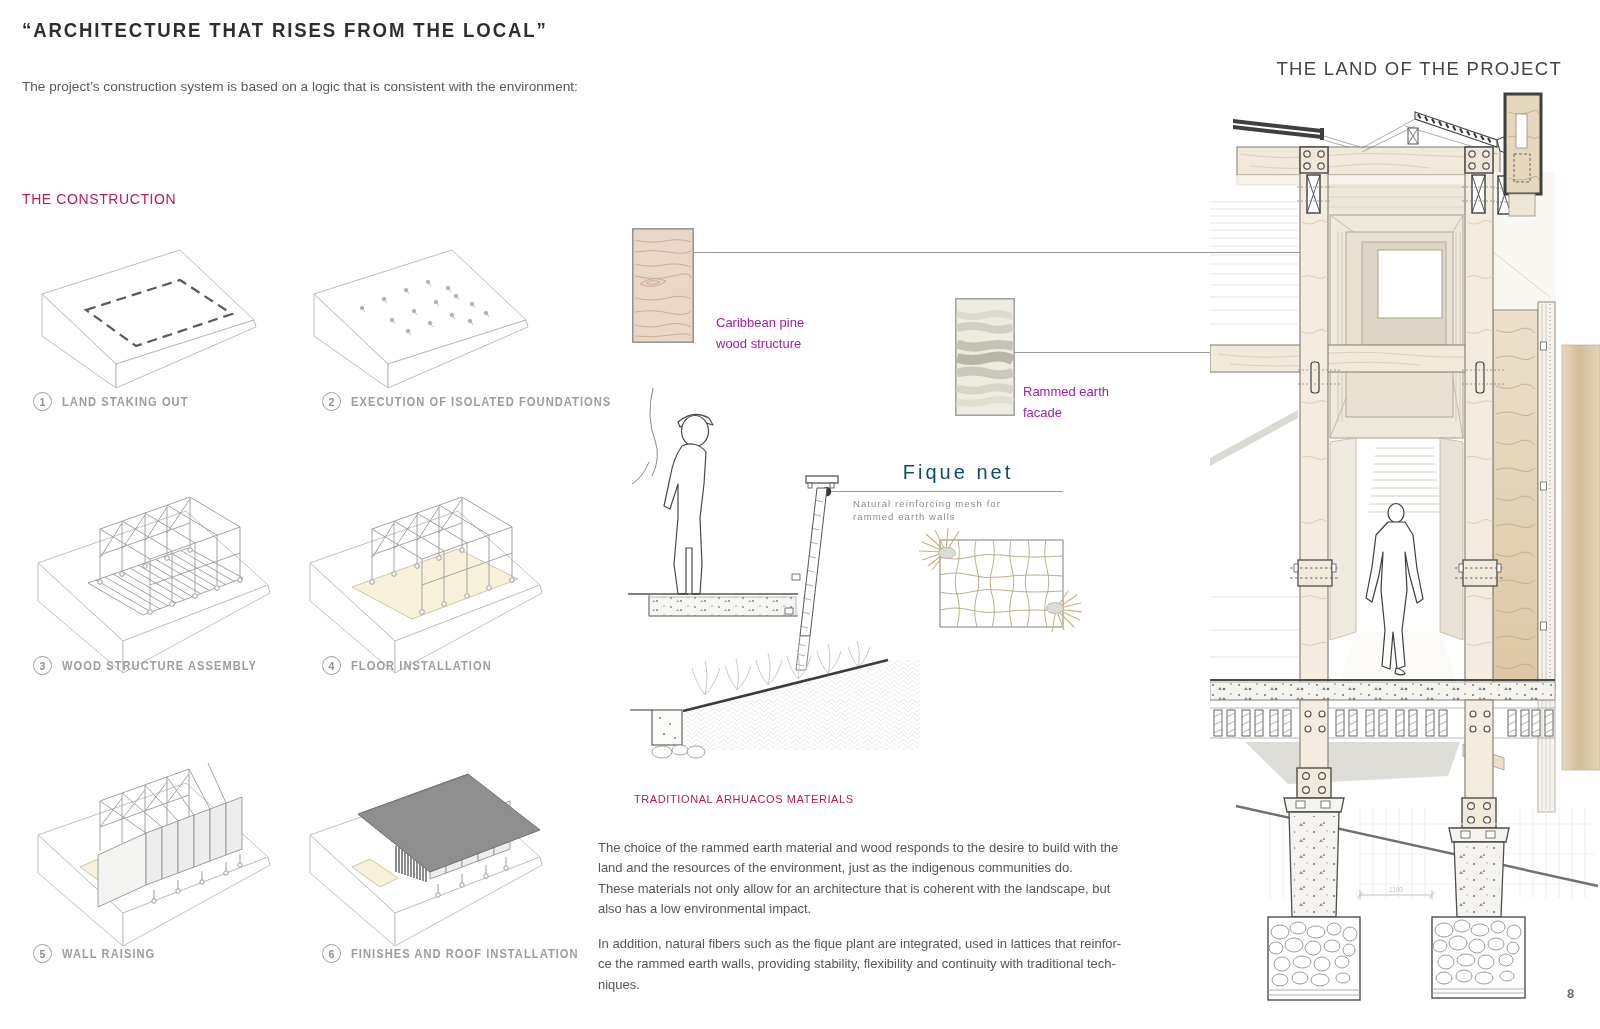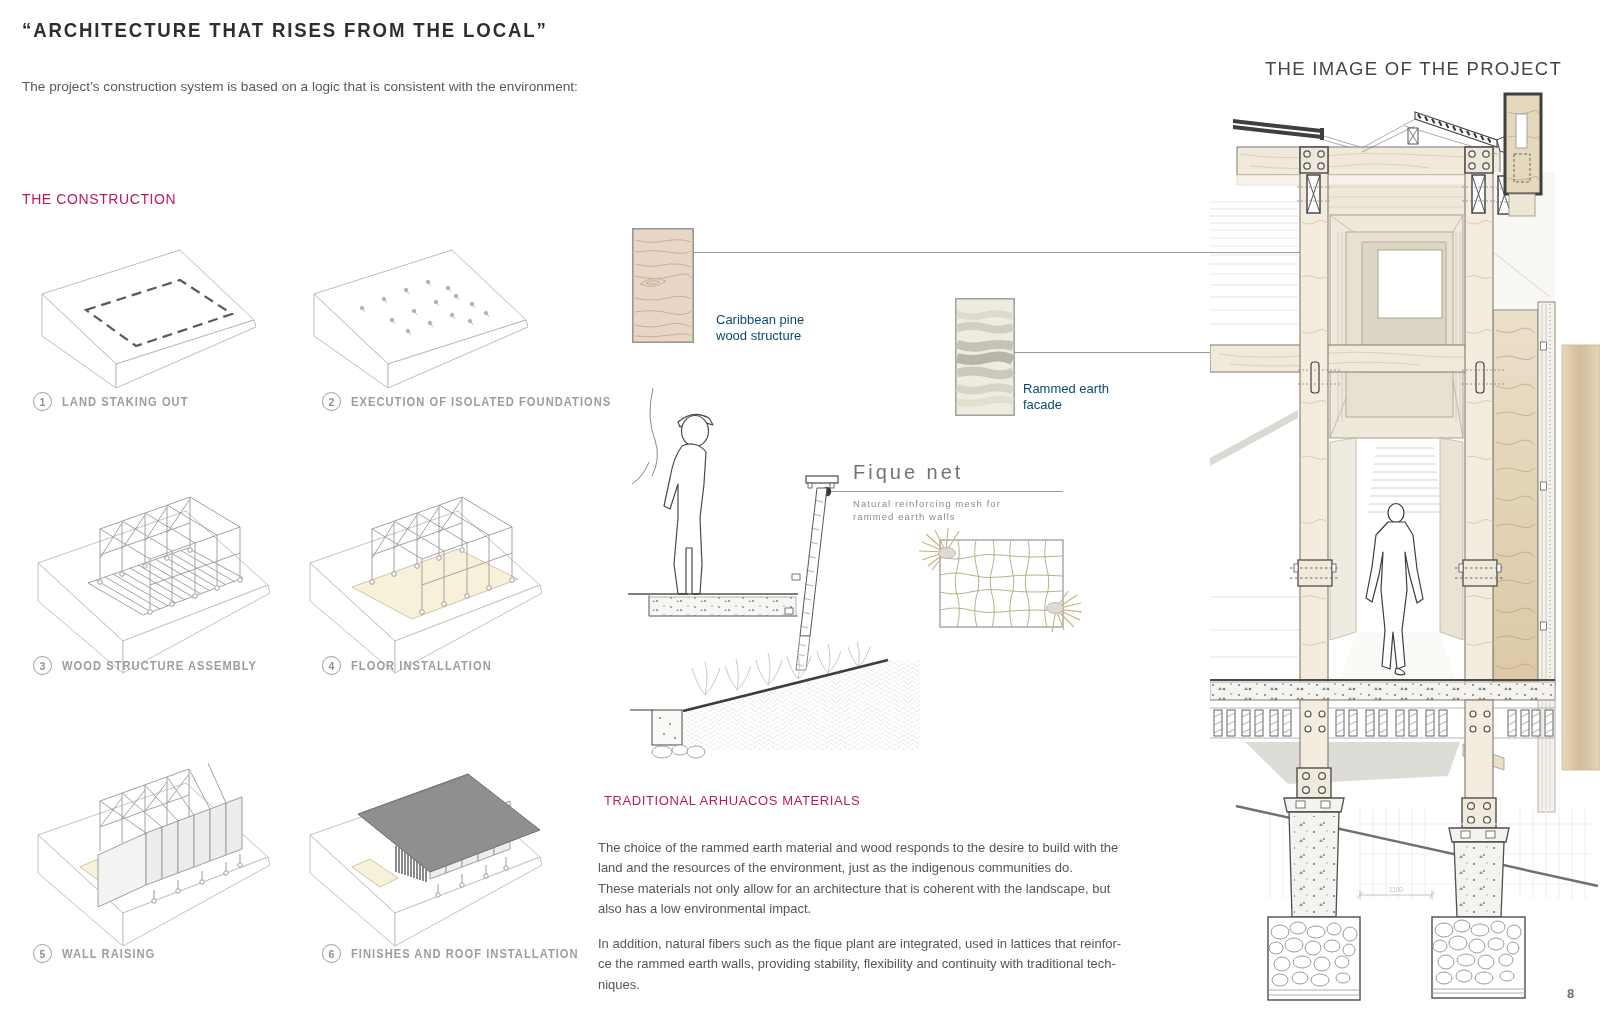--- a/index.html
+++ b/index.html
@@ -8,22 +8,22 @@
   .abs{position:absolute}
   .cond{transform:scaleX(.93);transform-origin:left top}
   .title{font-size:20px;font-weight:700;letter-spacing:2px;color:#2e2e2e;white-space:nowrap}
   .intro{font-size:13.6px;line-height:20.6px;color:#59595c;white-space:pre-line}
   .intro .em{color:#afafb2}
   .sechead{font-size:14px;font-weight:400;letter-spacing:.6px;color:#be185d;white-space:nowrap}
   .step-label{display:flex;align-items:center;gap:10px}
   .badge{width:17px;height:17px;border:1px solid #9d9d9d;border-radius:50%;color:#8f8f8f;
          font-size:10.5px;font-weight:700;display:flex;align-items:center;justify-content:center;flex:0 0 auto}
   .step-text{font-size:12px;font-weight:700;letter-spacing:1.1px;color:#9d9d9d;white-space:nowrap}
-  .matlabel{font-size:13px;line-height:16px;color:#0c4a6e;white-space:pre-line}
-  .fique-title{font-size:20px;letter-spacing:3px;color:#737373;text-align:left;white-space:nowrap}
+  .matlabel{font-size:13px;line-height:21px;color:#a21caf;white-space:pre-line}
+  .fique-title{font-size:20px;letter-spacing:3px;color:#0c4a6e;text-align:center;white-space:nowrap}
   .fique-desc{font-size:9.5px;letter-spacing:1.1px;line-height:13px;color:#8b8b8b;white-space:pre-line}
   .righthead{font-size:18.5px;letter-spacing:1.3px;color:#454545;text-align:right;white-space:nowrap}
   .bodytext{font-size:13px;line-height:20.3px;color:#565656;white-space:pre-line;text-align:justify}
   .pagenum{font-size:13px;font-weight:700;color:#6f6f6f}
   .leader{height:1px;background:#9a9a9a}
   .dot{width:8px;height:8px;border-radius:50%;background:#3f3f3f}
   svg{display:block}
 </style>
 </head>
 <body>
@@ -343,21 +343,21 @@
     <circle cx="50" cy="336" r=".9" fill="#6f6f6f"></circle>
   <circle cx="44" cy="346" r=".9" fill="#6f6f6f"></circle>
     <circle cx="55" cy="350" r=".9" fill="#6f6f6f"></circle>
   <g fill="#fff" stroke="#9a9a9a" stroke-width=".9">
     <ellipse cx="42" cy="364" rx="10" ry="6"></ellipse>
       <ellipse cx="60" cy="362" rx="8" ry="5"></ellipse>
       <ellipse cx="76" cy="364" rx="9" ry="6"></ellipse>
   </g>
 </svg>
 
-<div class="abs righthead" style="left:1100px;top:58px;width:462px">THE IMAGE OF THE PROJECT</div>
+<div class="abs righthead" style="left:1100px;top:58px;width:462px">THE LAND OF THE PROJECT</div>
 
 <svg class="abs" style="left:1210px;top:92px" width="390" height="937" viewBox="0 0 390 937">
   <defs>
     <linearGradient id="eg" x1="0" y1="0" x2="0" y2="1">
       <stop offset="0" stop-color="#ece0cb"></stop>
         <stop offset=".55" stop-color="#e2d2b4"></stop>
         <stop offset="1" stop-color="#dcc8a6"></stop>
     </linearGradient>
     <linearGradient id="pg" x1="0" y1="0" x2="1" y2="0">
       <stop offset="0" stop-color="#e8d9bd"></stop>
@@ -566,21 +566,21 @@
   <rect x="249" y="754" width="41" height="68" fill="url(#spk2)" opacity=".9"></rect>
   <rect x="222" y="825" width="93" height="81" fill="#ffffff" stroke="#4f4f4f" stroke-width="1.4"></rect>
   <use href="#stones" x="164" y="-2"></use>
   <path d="M222,897 H315 M222,901 H315" stroke="#9a9a9a" stroke-width=".8"></path>
 
   <path d="M150,803 H222 M150,798 V808 M222,798 V808" stroke="#b5b5b5" stroke-width=".8" fill="none"></path>
   <path d="M147,806 l6,-6 M219,806 l6,-6" stroke="#b5b5b5" stroke-width=".8" fill="none"></path>
   <text x="186" y="800" text-anchor="middle" font-size="6.5" fill="#c2c2c2" font-family="Liberation Sans, sans-serif">1100</text>
 </svg>
 
-<div class="abs sechead" style="left:604px;top:793px;font-size:13px">TRADITIONAL ARHUACOS MATERIALS</div>
+<div class="abs sechead" style="left:634px;top:793px;font-size:11px">TRADITIONAL ARHUACOS MATERIALS</div>
 <div class="abs bodytext" style="left:598px;top:838px;width:606px">The choice of the rammed earth material and wood responds to the desire to build with the
 land and the resources of the environment, just as the indigenous communities do.
 These materials not only allow for an architecture that is coherent with the landscape, but
 also has a low environmental impact.</div>
 <div class="abs bodytext" style="left:598px;top:934px;width:606px">In addition, natural fibers such as the fique plant are integrated, used in lattices that reinfor-
 ce the rammed earth walls, providing stability, flexibility and continuity with traditional tech-
 niques.</div>
 
 <div class="abs pagenum" style="left:1567px;top:986px">8</div>
 

